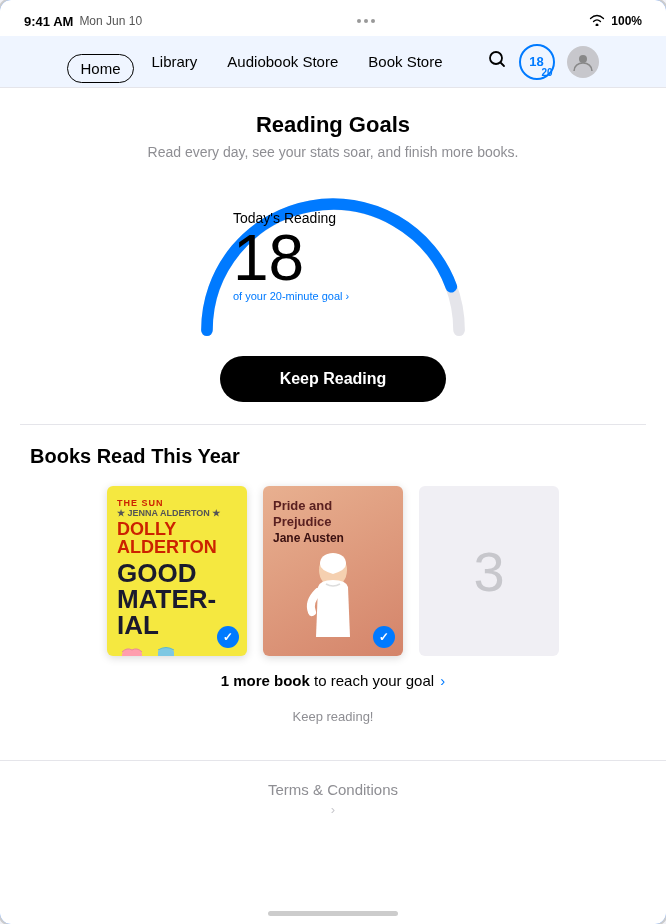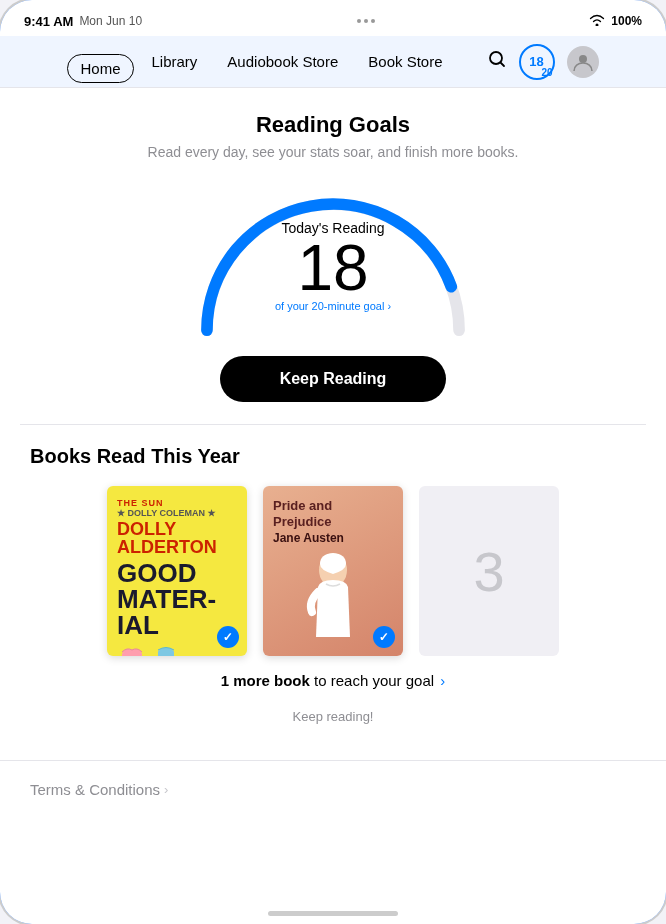--- a/index.html
+++ b/index.html
@@ -10,21 +10,21 @@
       font-family: -apple-system, 'SF Pro Display', 'Helvetica Neue', Arial, sans-serif;
       overflow: hidden;
       position: relative;
     }
 
     
     .device {
       width: 666px;
       height: 924px;
       background: #3b82f6;
-      border-radius: 32px;
+      border-radius: 11px;
       overflow: hidden;
       position: relative;
       box-shadow: 0 0 0 2px #ccc;
     }
 
     
     .status-bar {
       display: flex;
       justify-content: space-between;
       align-items: center;
@@ -162,24 +162,24 @@
       width: 300px;
       height: 160px;
       margin: 0 auto 16px;
     }
     .gauge-svg {
       width: 300px;
       height: 160px;
     }
     .gauge-text {
       position: absolute;
-      top: 40px;
+      top: 30px;
       left: 50%;
       transform: translateX(-50%);
-      text-align: center;
+      text-align: left;
       width: 200px;
     }
     .gauge-label {
       font-size: 14px;
       color: #000;
       font-weight: 400;
       display: block;
     }
     .gauge-number {
       font-size: 64px;
@@ -336,20 +336,21 @@
     .terms-section {
       padding: 20px 30px;
     }
     .terms-link {
       font-size: 15px;
       color: #8e8e93;
       cursor: pointer;
       display: flex;
       align-items: center;
       gap: 4px;
+      flex-direction: column;
     }
     .terms-link .chevron-right {
       color: #c7c7cc;
       font-size: 13px;
     }
 
     
     .home-indicator {
       position: absolute;
       bottom: 8px;
@@ -448,21 +449,21 @@
 
     <div class="divider"></div>
 
     <div class="books-section">
       <h2 class="books-title">Books Read This Year</h2>
 
       <div class="books-grid">
 
         <div class="book-cover book-good-material">
           <div style="font-size:9px;font-weight:800;color:#cc2200;letter-spacing:1px;">THE SUN</div>
-          <div style="font-size:9px;font-weight:700;color:#555;">★ DOLLY COLEMAN ★</div>
+          <div style="font-size:9px;font-weight:700;color:#555;">★ JENNA ALDERTON ★</div>
           <div style="font-size:18px;font-weight:900;color:#cc2200;line-height:1;margin-top:2px;">DOLLY</div>
           <div style="font-size:18px;font-weight:900;color:#cc2200;line-height:1;">ALDERTON</div>
           <div style="display:flex;flex-direction:column;flex:1;align-items:flex-start;justify-content:center;margin-top:4px;">
             <div style="font-size:26px;font-weight:900;color:#1a1a2e;line-height:1;">GOOD</div>
             <div style="font-size:26px;font-weight:900;color:#1a1a2e;line-height:1;">MATER-</div>
             <div style="font-size:26px;font-weight:900;color:#1a1a2e;line-height:1;">IAL</div>
           </div>
 
           <div style="display:flex;gap:4px;margin-top:4px;">
             <svg width="30" height="30" viewBox="0 0 30 30">

